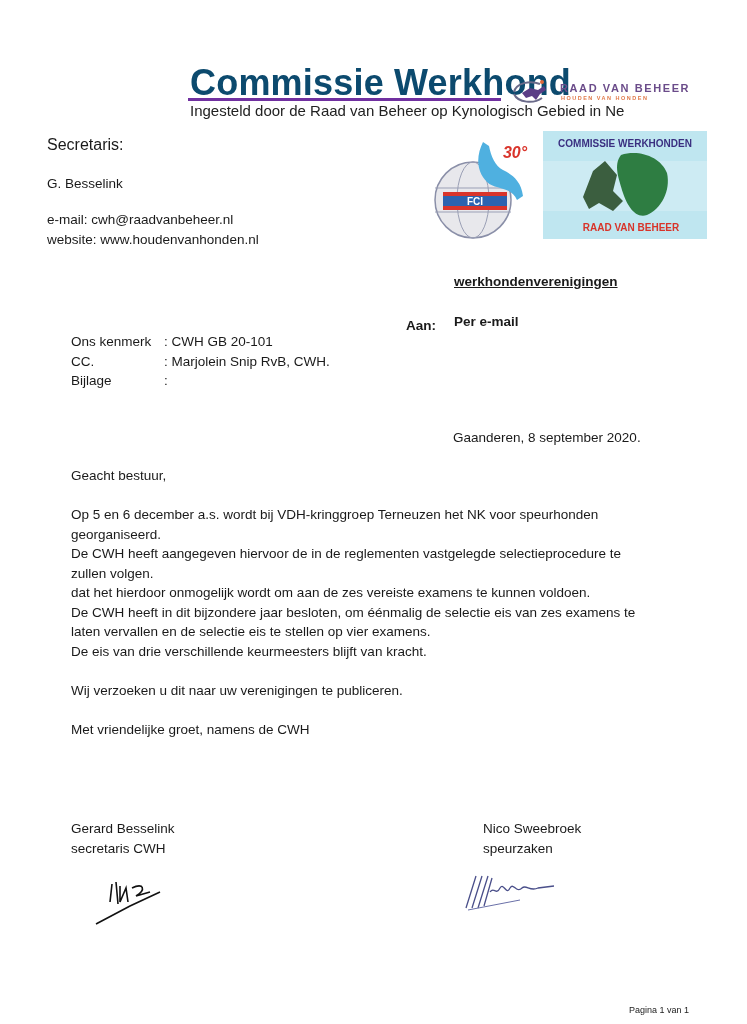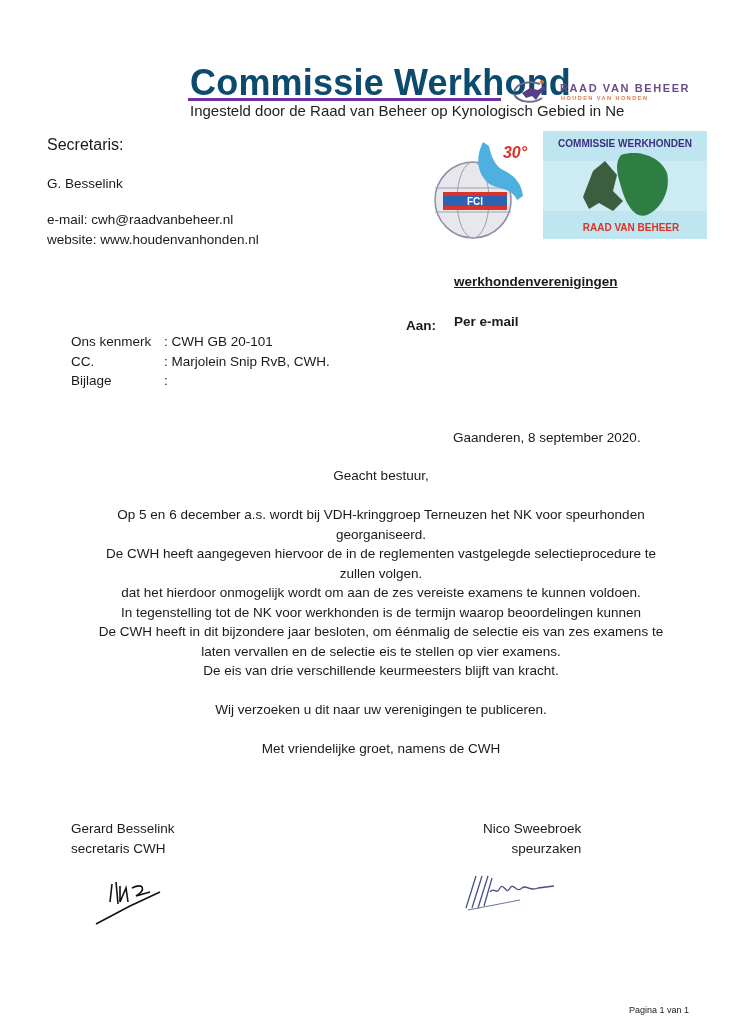--- a/index.html
+++ b/index.html
@@ -21,23 +21,23 @@
     .fci-logo { left: 425px; top: 130px; width: 115px; height: 115px; }
     .cwh-logo { left: 543px; top: 131px; width: 164px; height: 108px; }
     .aan { left: 406px; top: 272px; font-weight: bold; margin-top: 44px; }
     .aan-val { left: 454px; top: 272px; font-weight: bold; text-decoration: underline; }
     .per { left: 454px; top: 312px; font-weight: bold; }
     .meta { left: 71px; top: 332px; }
     .meta-row { display: flex; }
     .meta-key { width: 93px; }
     .date { left: 406px; top: 428px; margin-left: 47px; }
     .body-block { left: 71px; top: 466px; width: 620px; }
-    .para { margin: 0; text-align: center; }
+    .para { margin: 0; }
     .sig-left { left: 71px; top: 819px; }
-    .sig-right { left: 483px; top: 819px; text-align: right; }
+    .sig-right { left: 483px; top: 819px; }
     .ul { }
     .sign1 { left: 90px; top: 872px; width: 80px; height: 60px; }
     .sign2 { left: 460px; top: 870px; width: 100px; height: 45px; }
     .footer { left: 629px; top: 962px; font-size: 9px; color: #222; white-space: nowrap; margin-top: 43px; }
   </style>
 </head>
 <body>
 
 <div class="abs title">Commissie Werkhond</div>
 <div class="abs title-rule"></div>
@@ -103,21 +103,20 @@
 <div class="abs text date">Gaanderen, 8 september 2020.</div>
 
 <div class="abs text body-block">
   <p class="para">Geacht bestuur,</p>
   <div style="height:19.5px"></div>
   <p class="para">Op 5 en 6 december a.s. wordt bij VDH-kringgroep Terneuzen het NK voor speurhonden</p>
   <p class="para">georganiseerd.</p>
   <p class="para">De CWH heeft aangegeven hiervoor de in de reglementen vastgelegde selectieprocedure te</p>
   <p class="para">zullen volgen.</p>
   <p class="para">dat het hierdoor onmogelijk wordt om aan de zes vereiste examens te kunnen voldoen.</p>
-  <p class="para">In tegenstelling tot de NK voor werkhonden is de termijn waarop beoordelingen kunnen</p>
   <p class="para">De CWH heeft in dit bijzondere jaar besloten, om éénmalig de selectie eis van zes examens te</p>
   <p class="para">laten vervallen en de selectie eis te stellen op vier examens.</p>
   <p class="para">De eis van drie verschillende keurmeesters blijft van kracht.</p>
   <div style="height:19.5px"></div>
   <p class="para">Wij verzoeken u dit naar uw verenigingen te publiceren.</p>
   <div style="height:19.5px"></div>
   <p class="para">Met vriendelijke groet, namens de CWH</p>
 </div>
 
 <div class="abs text sig-left">

